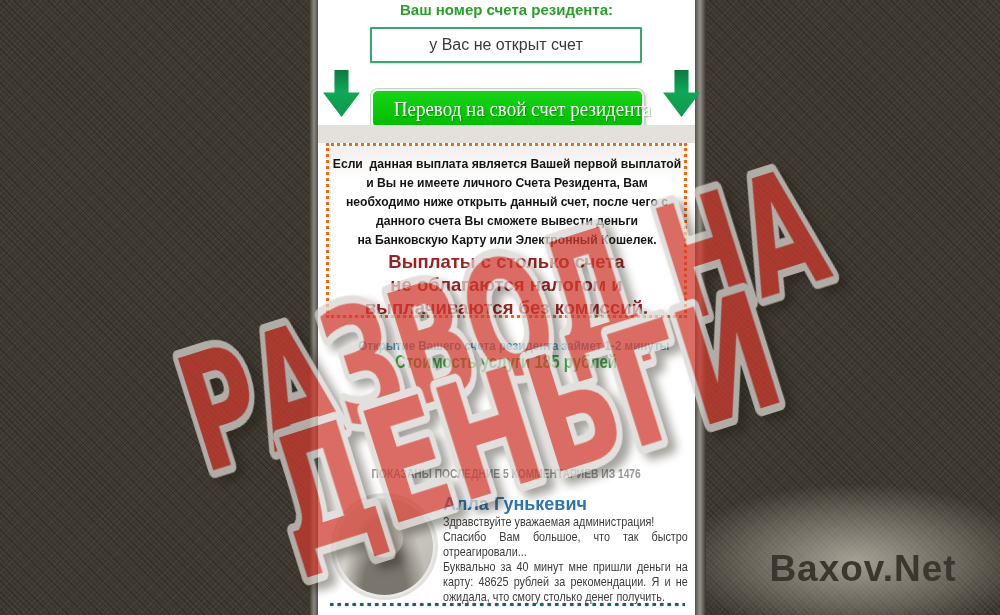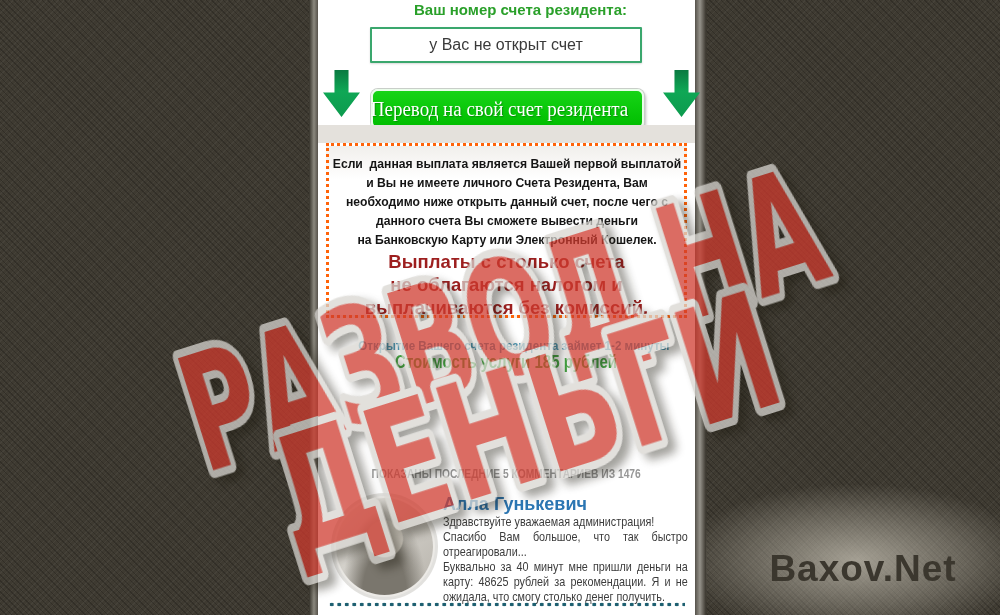--- a/index.html
+++ b/index.html
@@ -7,34 +7,34 @@
     font-family:"Liberation Sans",sans-serif;
     background-color:#3e3a31;
     background-image:
       repeating-linear-gradient(45deg, rgba(0,0,0,0.20) 0 1px, transparent 1px 4px),
       repeating-linear-gradient(-45deg, rgba(255,255,255,0.04) 0 1px, transparent 1px 4px);}
   .bezel{position:absolute;top:0;height:615px;}
   .bezel.left{left:309px;width:9px;background:linear-gradient(90deg,#35322a,#8b887e 55%,#55514a);}
   .bezel.right{left:695px;width:11px;background:linear-gradient(90deg,#55514a,#95928a 45%,#3a362e);}
   #sheet{position:absolute;left:318px;top:0;width:377px;height:615px;background:#ffffff;}
 
-  .acct-label{position:absolute;top:1px;left:14px;width:100%;text-align:center;
+  .acct-label{position:absolute;top:1px;left:0;width:100%;text-align:center;
     font-size:15px;font-weight:bold;color:#2aa02a;}
   .acct-input{position:absolute;left:52px;top:27px;width:272px;height:36px;box-sizing:border-box;
     border:2px solid #3aa76d;border-radius:1px;background:#fff;text-align:center;
     font-family:"Liberation Sans",sans-serif;font-size:16px;color:#3a3a3a;outline:none;
     box-shadow:0 1px 2px rgba(0,0,0,0.15);}
   .arrow{position:absolute;top:70px;width:37px;height:47px;
     background:linear-gradient(180deg,#0a7a41 0%,#0fa755 45%,#0c9a4e 100%);
     clip-path:polygon(31% 0,69% 0,69% 48%,100% 48%,50% 100%,0 48%,31% 48%);}
   .arrow.l{left:5px;} .arrow.r{left:345px;}
   .btn-transfer{position:absolute;left:53px;top:89px;width:273px;height:40px;box-sizing:border-box;
     background:linear-gradient(180deg,#16d416,#00bd00);border:2px solid #eafdea;border-radius:7px;
     box-shadow:0 0 0 1px #c9cec9, 2px 2px 3px rgba(0,0,0,0.25);
-    display:flex;align-items:center;justify-content:flex-end;cursor:pointer;padding:7px;}
+    display:flex;align-items:center;justify-content:flex-start;cursor:pointer;padding:14px;}
   .btn-transfer span{font-family:"Liberation Serif",serif;font-size:20px;color:#ffffff;
     white-space:nowrap;transform:scaleX(0.95);text-shadow:1px 1px 1px rgba(0,60,0,0.35);}
   .gap-band{position:absolute;left:0;top:125px;width:377px;height:18px;background:#e4e1dc;}
 
   .info-box{position:absolute;left:8px;top:143px;width:361px;height:175px;box-sizing:border-box;
     border:3px dotted #ff6309;background:linear-gradient(180deg,#f1efec,#ffffff 20%);overflow:visible;}
   .info-par{position:absolute;top:8px;left:50%;width:390px;margin-left:-195px;
     transform:scaleX(0.90);transform-origin:50% 0;
     text-align:center;font-size:13.5px;font-weight:bold;color:#151515;line-height:19px;white-space:pre-wrap;}
   .info-hl{position:absolute;top:104px;left:0;width:100%;

